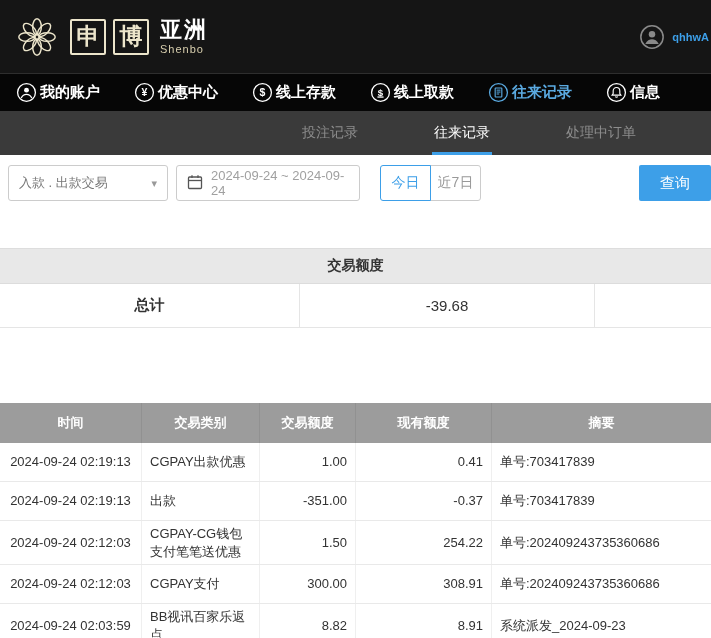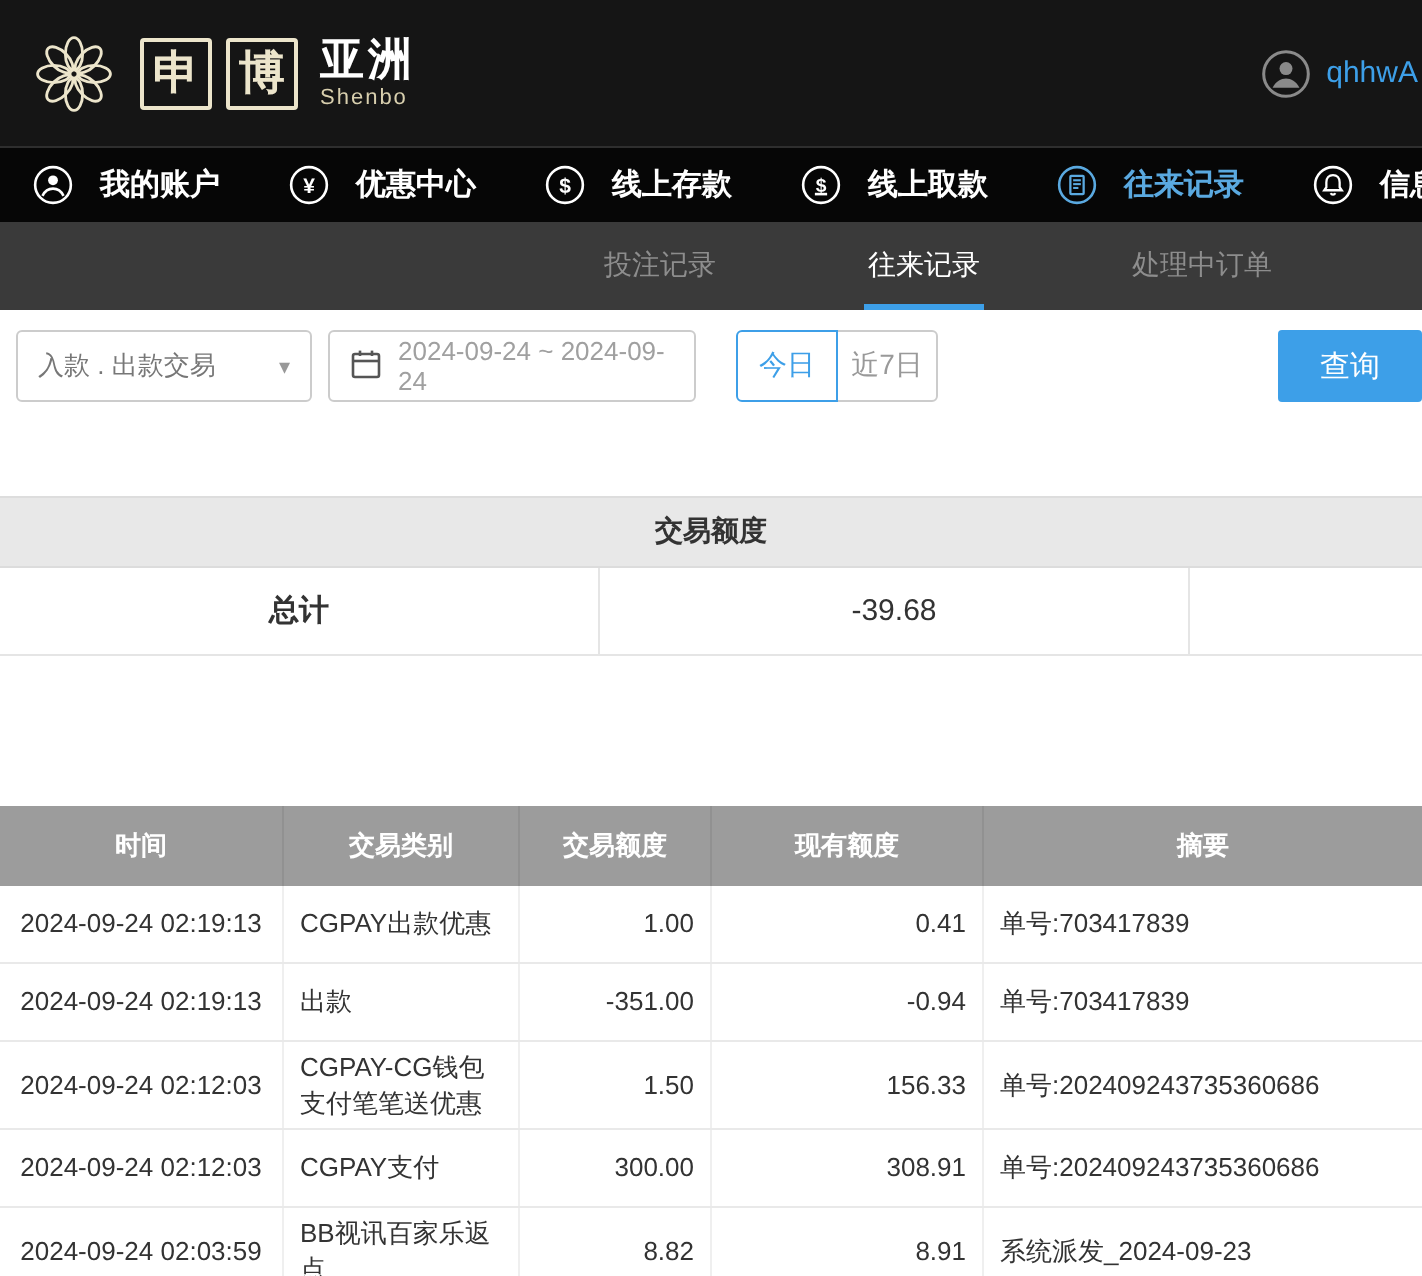--- a/index.html
+++ b/index.html
@@ -14,37 +14,37 @@
 
   
   .topbar{height:73px;background:var(--header-bg,#151515);display:flex;align-items:center;padding:0 14px;position:relative;}
   .logo-flower{display:flex;align-items:center;margin-right:10px;}
   .logo-char{width:36px;height:36px;border:2px solid #ece5cb;color:#ece5cb;display:flex;align-items:center;justify-content:center;font-size:23px;font-weight:bold;margin-right:7px;border-radius:2px;}
   .brand-col{display:flex;flex-direction:column;margin-left:4px;line-height:1.1;}
   .brand-region{font-size:22px;font-weight:bold;color:#fff;letter-spacing:2px;}
   .brand-sub{font-size:11px;color:#d8cfae;letter-spacing:1px;}
   .user-area{position:absolute;right:2px;top:0;height:73px;display:flex;align-items:center;gap:7px;}
   .avatar{display:flex;align-items:center;}
-  .username{color:var(--accent-blue,#3d9fe8);font-size:15px;font-weight:normal;white-space:nowrap;}
+  .username{color:var(--accent-blue,#3d9fe8);font-size:11px;font-weight:bold;white-space:nowrap;}
 
   
   .navbar{height:38px;background:#060606;border-top:1px solid #2e2e2e;display:flex;align-items:center;gap:34px;padding:0 16px;white-space:nowrap;overflow:hidden;}
-  .nav-item{display:flex;align-items:center;gap:13px;color:#fff;font-size:15px;font-weight:bold;cursor:pointer;flex:none;}
+  .nav-item{display:flex;align-items:center;gap:3px;color:#fff;font-size:15px;font-weight:bold;cursor:pointer;flex:none;}
   .nav-item svg{display:block;}
   .nav-item.active{color:var(--nav-active,#5aa9e0);}
 
   
   .subnav{height:44px;background:#3a3a3a;display:flex;align-items:stretch;gap:72px;padding-left:300px;}
   .subnav-item{display:flex;align-items:center;color:#8d8d8d;font-size:14px;cursor:pointer;border-bottom:3px solid transparent;padding:3px 2px 0 2px;}
   .subnav-item.active{color:#fff;border-bottom-color:var(--accent-blue,#3d9fe8);}
 
   
   .filter-section{height:93px;padding:10px 8px 0 8px;background:#fff;}
   .filter-row{display:flex;align-items:center;}
-  .select{width:148px;height:36px;border:1px solid #ccc;border-radius:3px;display:flex;align-items:center;justify-content:space-between;padding:0 10px;font-size:13px;color:#777;cursor:pointer;background:#fff;}
+  .select{width:160px;height:36px;border:1px solid #ccc;border-radius:3px;display:flex;align-items:center;justify-content:space-between;padding:0 10px;font-size:13px;color:#777;cursor:pointer;background:#fff;}
   .caret{color:#999;font-size:11px;}
   .datebox{margin-left:8px;width:184px;height:36px;border:1px solid #ccc;border-radius:3px;display:flex;align-items:center;gap:8px;padding:0 10px;font-size:13px;color:#a0a0a0;cursor:pointer;background:#fff;}
   .quick-group{display:flex;margin-left:20px;}
   .qbtn{width:51px;height:36px;background:#fff;border:1px solid #ccc;color:#999;font-size:14px;cursor:pointer;margin-left:-1px;font-family:inherit;}
   .qbtn:first-child{margin-left:0;border-radius:3px 0 0 3px;}
   .qbtn:last-child{border-radius:0 3px 3px 0;}
   .qbtn.active{border-color:var(--accent-blue,#3d9fe8);color:var(--accent-blue,#3d9fe8);position:relative;z-index:1;}
   .search-btn{margin-left:auto;margin-right:-8px;width:72px;height:36px;background:var(--accent-blue,#3d9fe8);color:#fff;border:none;font-size:15px;border-radius:2px;cursor:pointer;font-family:Liberation Mono, monospace;}
 
   
@@ -225,29 +225,29 @@
     <div class="c c-type">CGPAY出款优惠</div>
     <div class="c c-amount">1.00</div>
     <div class="c c-balance">0.41</div>
     <div class="c c-summary">单号:703417839</div>
   </div>
 
   <div class="t-row">
     <div class="c c-time">2024-09-24 02:19:13</div>
     <div class="c c-type">出款</div>
     <div class="c c-amount">-351.00</div>
-    <div class="c c-balance">-0.94</div>
+    <div class="c c-balance">-0.37</div>
     <div class="c c-summary">单号:703417839</div>
   </div>
 
   <div class="t-row">
     <div class="c c-time">2024-09-24 02:12:03</div>
     <div class="c c-type">CGPAY-CG钱包支付笔笔送优惠</div>
     <div class="c c-amount">1.50</div>
-    <div class="c c-balance">156.33</div>
+    <div class="c c-balance">254.22</div>
     <div class="c c-summary">单号:202409243735360686</div>
   </div>
 
   <div class="t-row">
     <div class="c c-time">2024-09-24 02:12:03</div>
     <div class="c c-type">CGPAY支付</div>
     <div class="c c-amount">300.00</div>
     <div class="c c-balance">308.91</div>
     <div class="c c-summary">单号:202409243735360686</div>
   </div>

